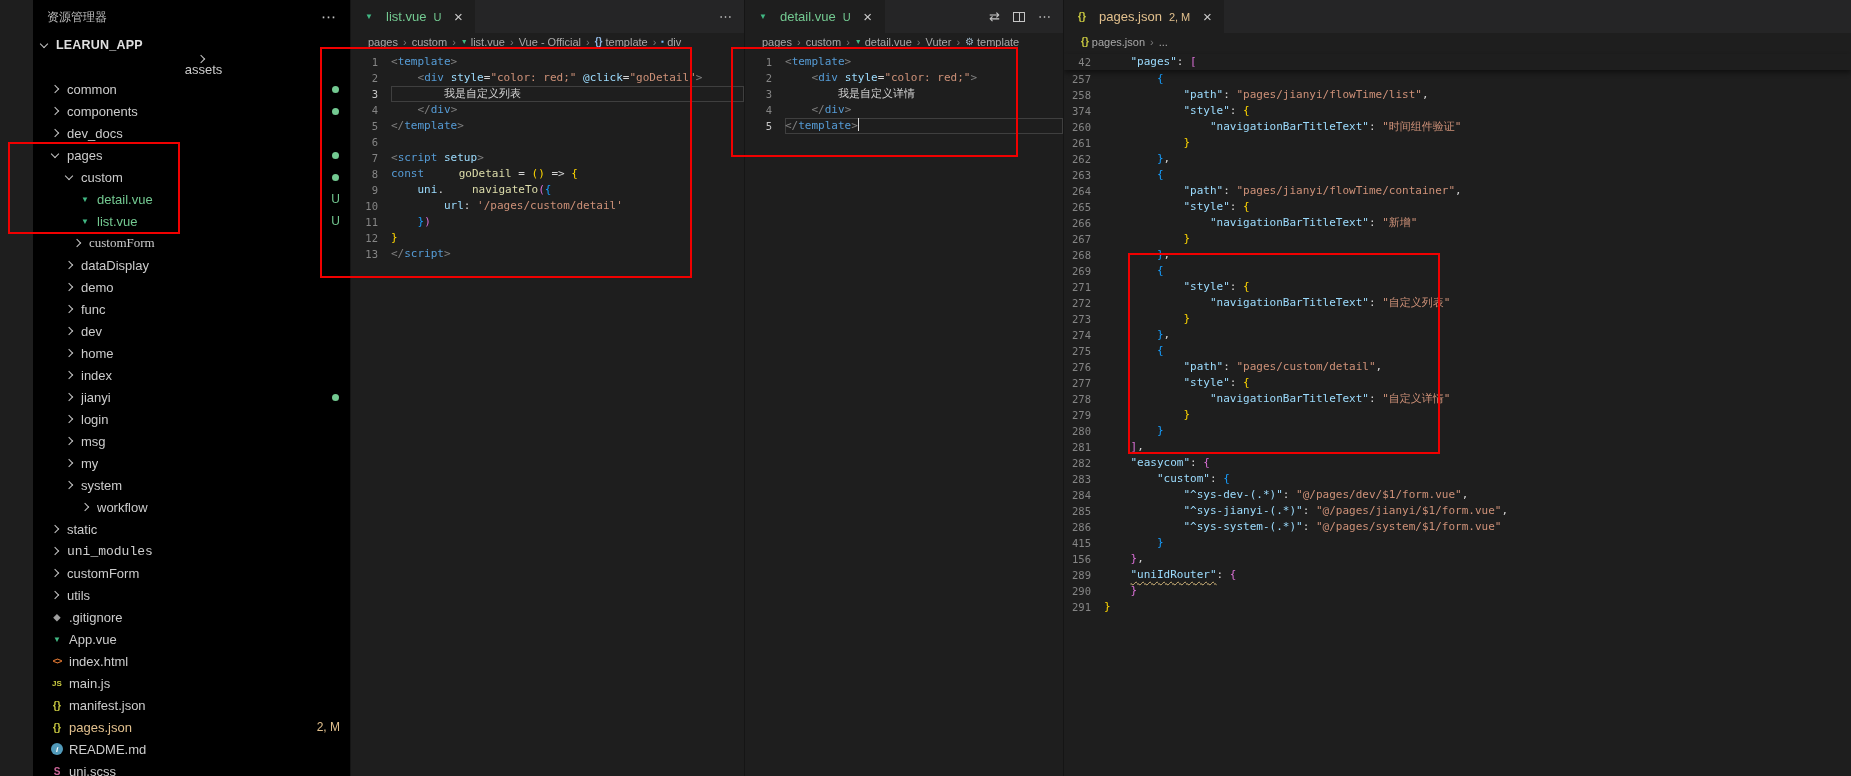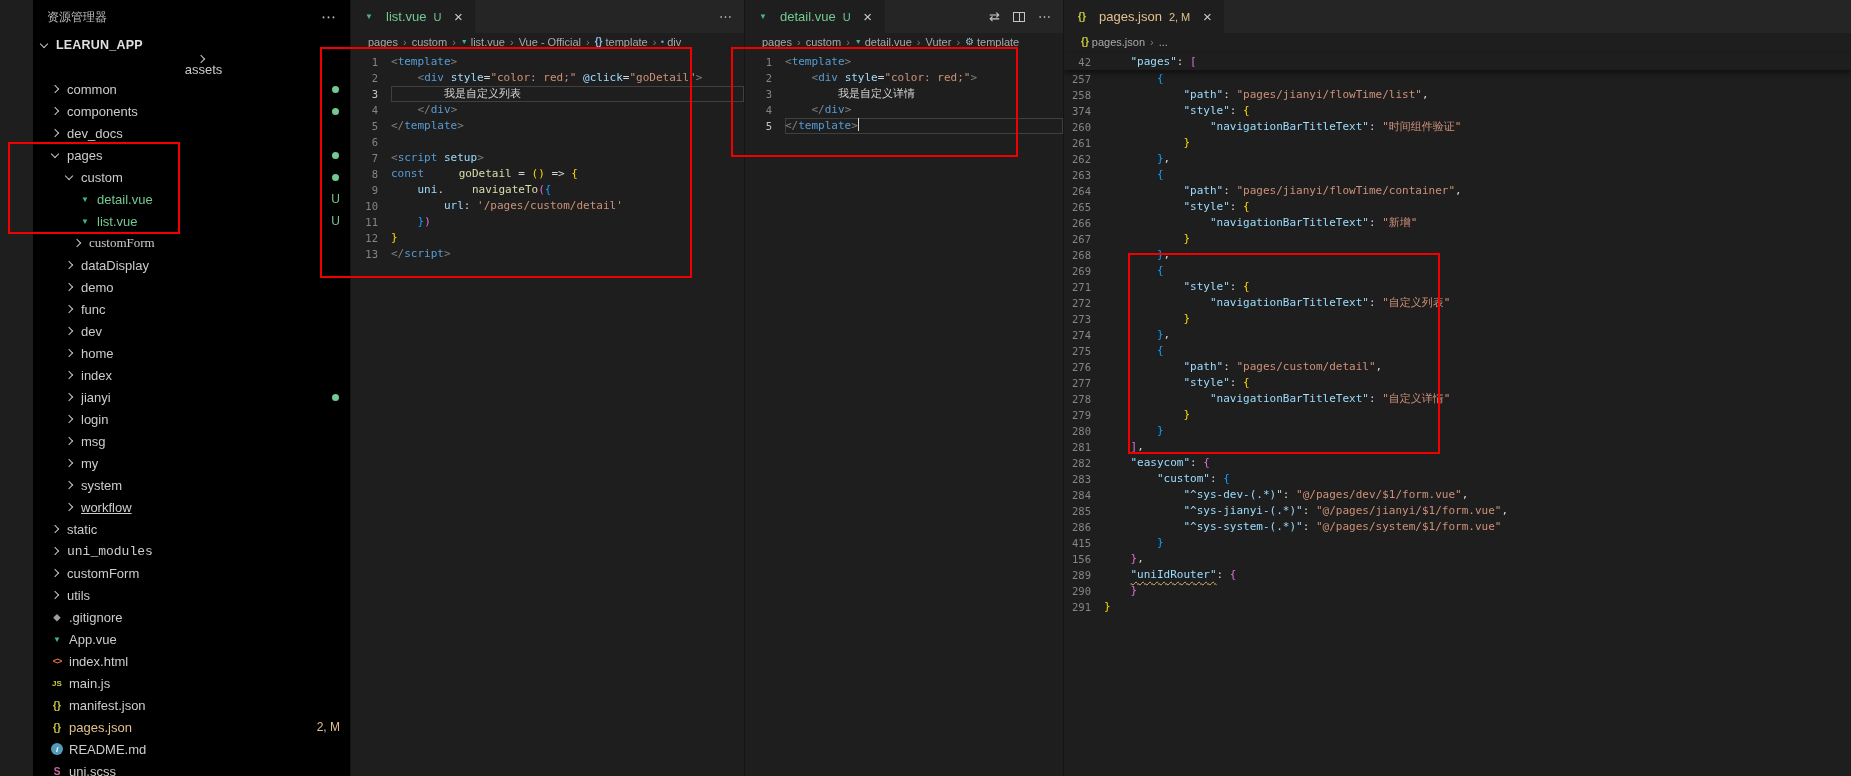--- a/index.html
+++ b/index.html
@@ -206,21 +206,21 @@
         <div class="trow" style="padding-left: 30px;">
           <span class="chev right"></span>
           <span class="tlabel">my</span>
           <span class="tspace"></span>
         </div>
         <div class="trow" style="padding-left: 30px;">
           <span class="chev right"></span>
           <span class="tlabel">system</span>
           <span class="tspace"></span>
         </div>
-        <div class="trow" style="padding-left: 30px; text-decoration: underline;">
+        <div class="trow" style="padding-left: 46px;">
           <span class="chev right"></span>
           <span class="tlabel">workflow</span>
           <span class="tspace"></span>
         </div>
         <div class="trow" style="padding-left: 16px;">
           <span class="chev right"></span>
           <span class="tlabel">static</span>
           <span class="tspace"></span>
         </div>
         <div class="trow" style="padding-left: 16px; font-family: Liberation Mono, monospace;">

